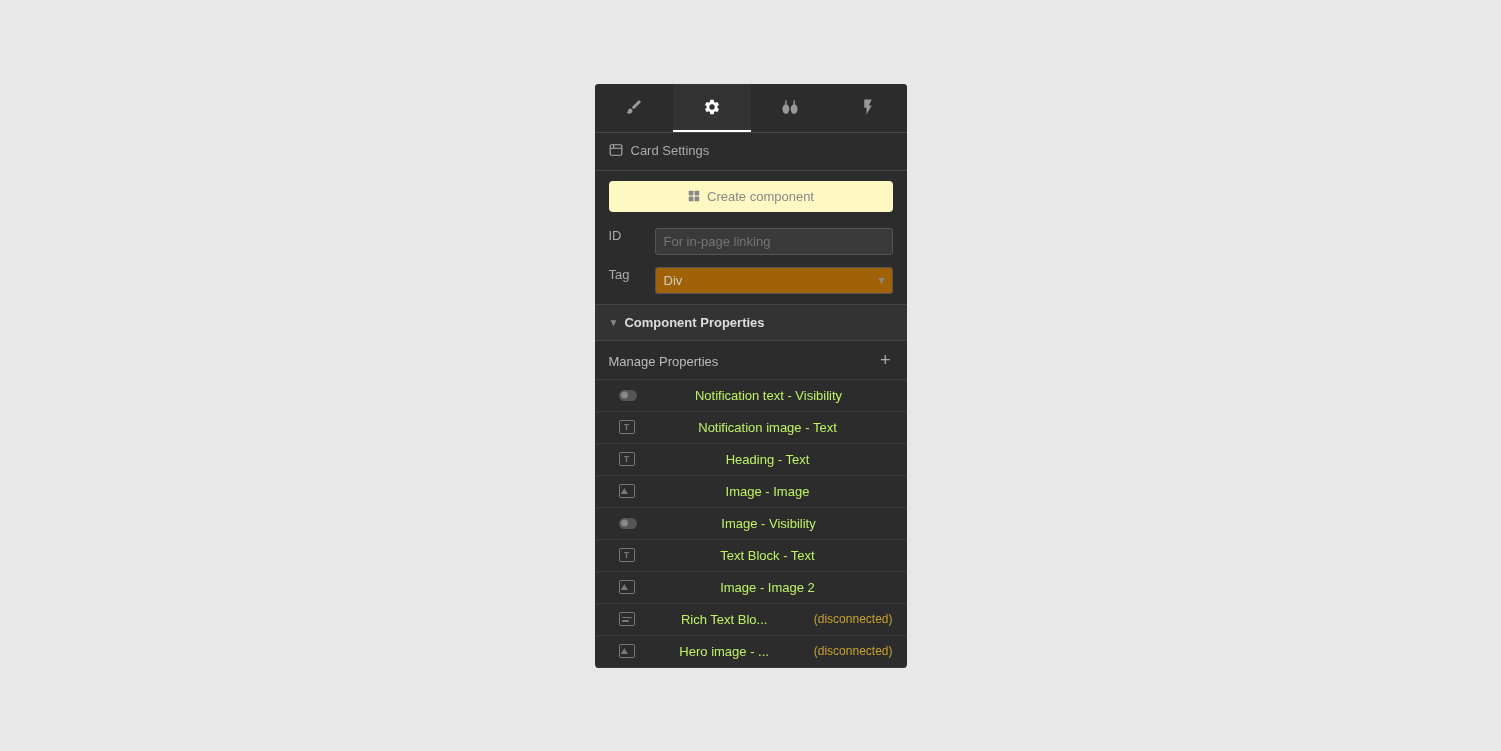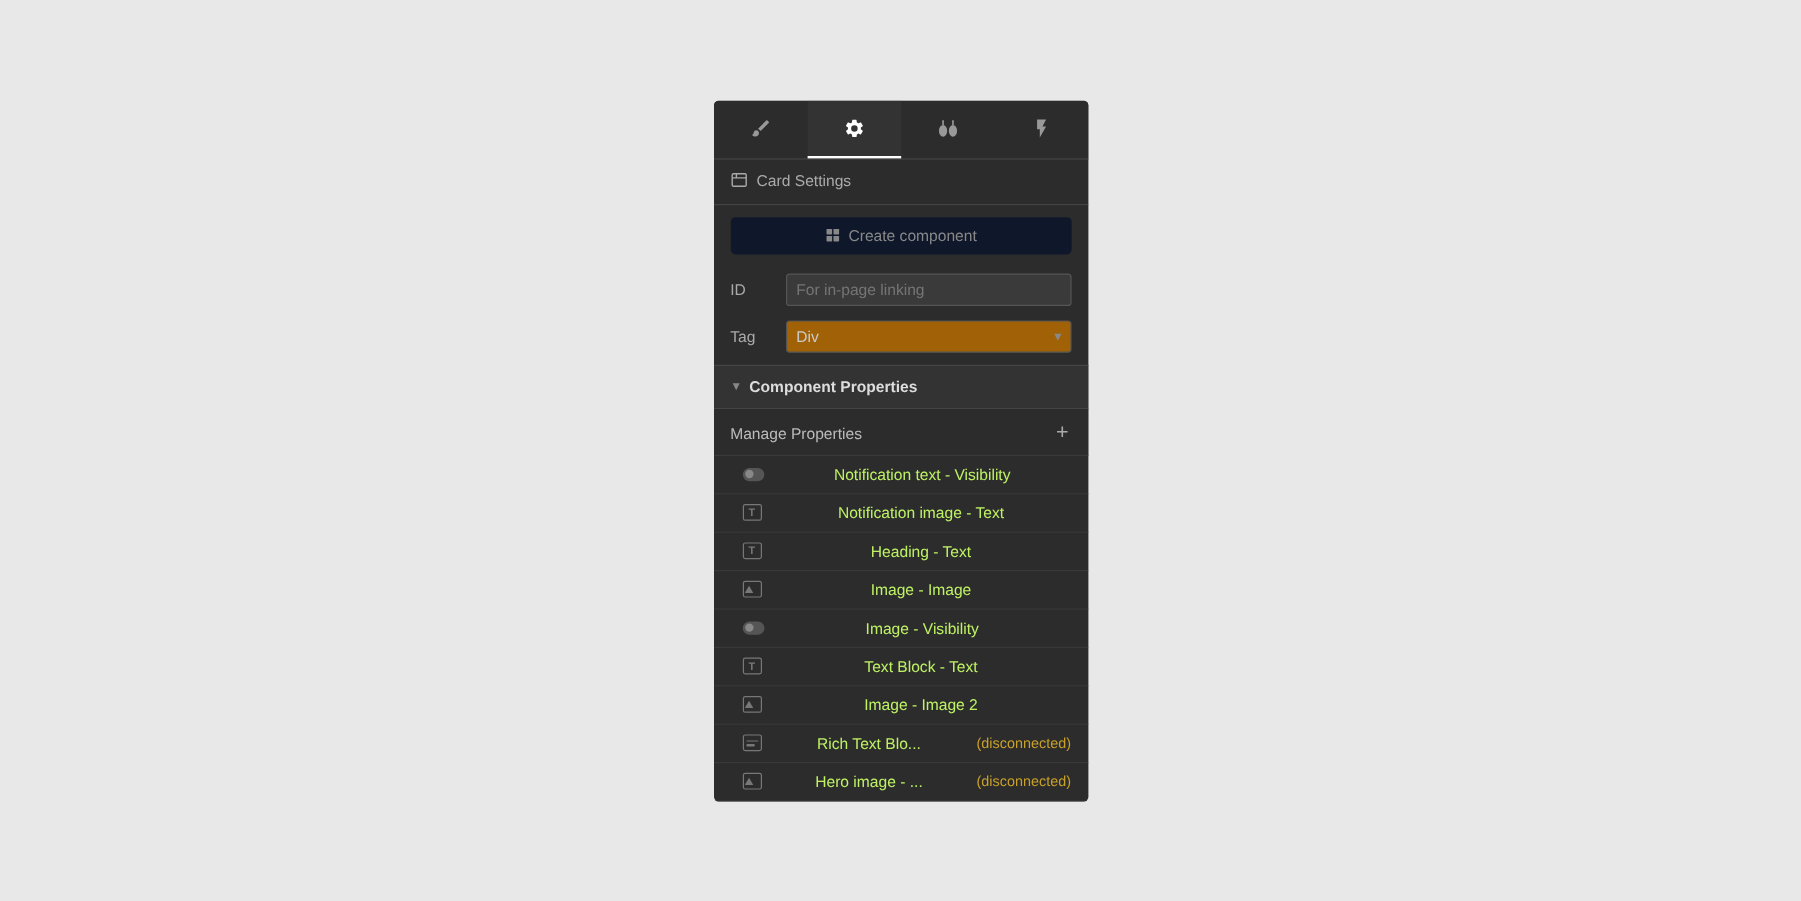--- a/index.html
+++ b/index.html
@@ -55,32 +55,31 @@
       font-size: 14px;
     }
     
     .create-component-btn {
       display: flex;
       align-items: center;
       justify-content: center;
       gap: 6px;
       margin: 10px 14px;
       padding: 8px 12px;
-      background: #0f172a;
+      background: #fef9c3;
       border: none;
       border-radius: 4px;
       color: #888;
       font-size: 13px;
       cursor: not-allowed;
       width: calc(100% - 28px);
     }
     
     .form-row {
       display: flex;
-      align-items: center;
       padding: 6px 14px;
       gap: 10px;
     }
     .form-label {
       width: 36px;
       color: #aaa;
       font-size: 13px;
       flex-shrink: 0;
     }
     .form-input {

